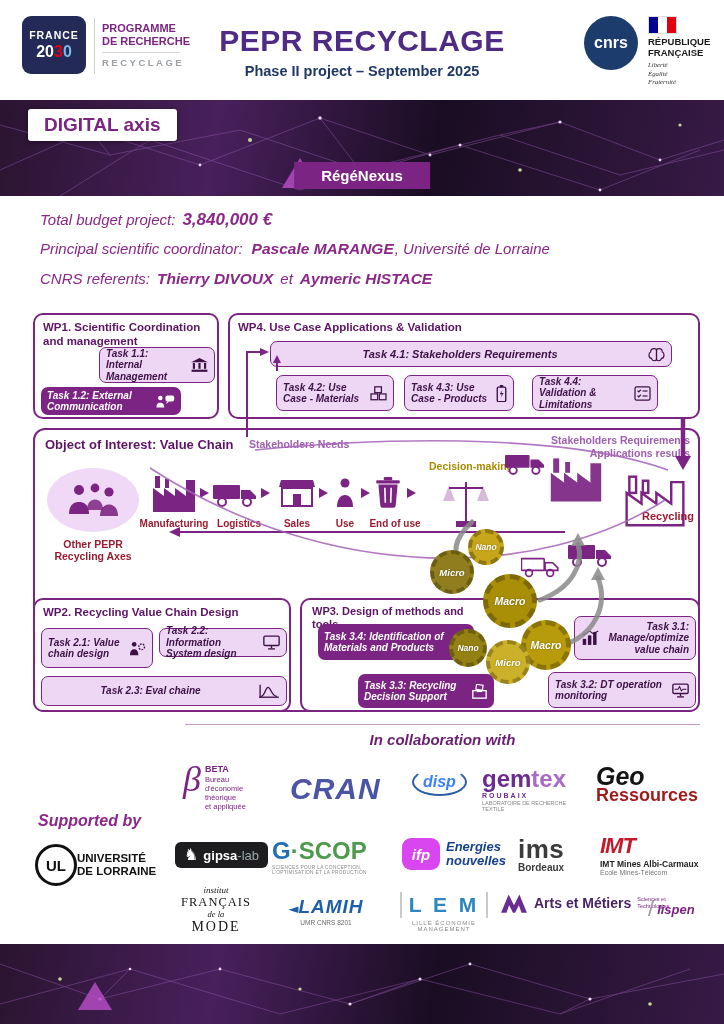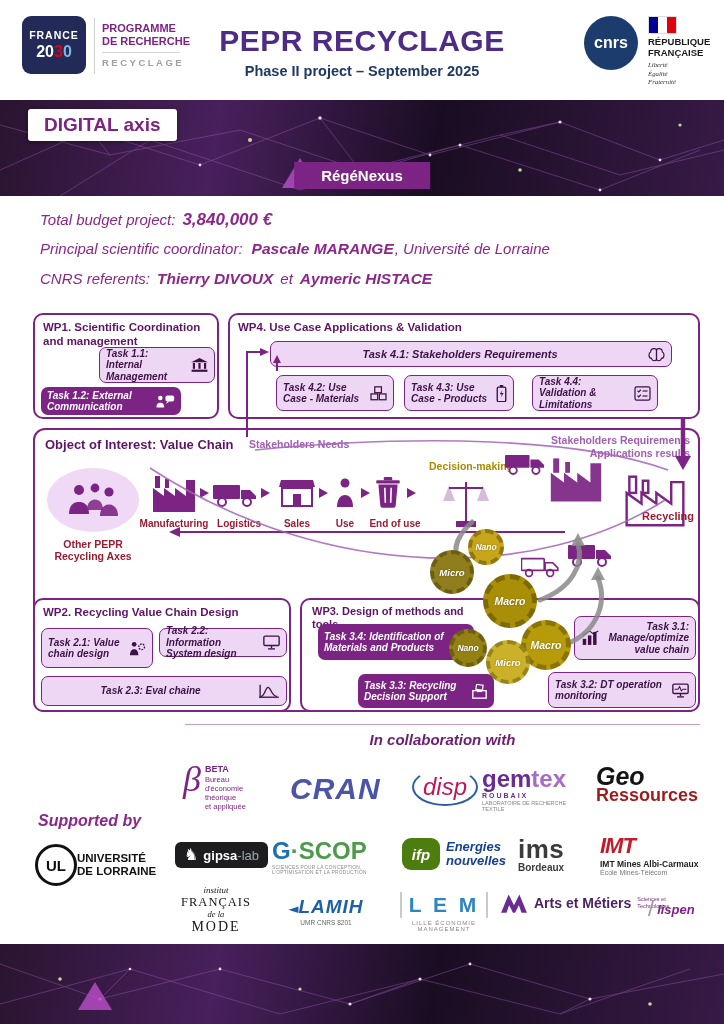--- a/index.html
+++ b/index.html
@@ -405,21 +405,21 @@
       <span class="pre" style="display:block;">Bureau
 d'économie
 théorique
 et appliquée</span>
     </span>
   </div>
   <div class="abs logo" style="left:290px;top:772px;">
     <span style="font-size:30px;font-weight:800;font-style:italic;letter-spacing:1px;color:#4C55A5;">CRAN</span>
   </div>
   <div class="abs logo" style="left:412px;top:768px;">
-    <span style="display:inline-block;font-size:24px;font-weight:400;font-style:italic;color:#be185d;border:2px solid #2B5FA3;border-top-color:transparent;border-radius:50%;padding:3px 9px;">disp</span>
+    <span style="display:inline-block;font-size:16px;font-weight:700;font-style:italic;color:#3b82f6;border:2px solid #2B5FA3;border-top-color:transparent;border-radius:50%;padding:3px 9px;">disp</span>
   </div>
   <div class="abs logo" style="left:482px;top:768px;width:106px;">
     <div style="line-height:.9;"><span style="font-size:24px;font-weight:800;color:#6A2C91;">gem</span><span style="font-size:24px;font-weight:800;color:#A96BC6;">tex</span></div>
     <div style="font-size:7px;font-weight:800;color:#6A2C91;letter-spacing:2px;margin-top:2px;">ROUBAIX</div>
     <div style="font-size:5.5px;color:#888;margin-top:1px;">LABORATOIRE DE RECHERCHE TEXTILE</div>
   </div>
   <div class="abs logo" style="left:596px;top:766px;width:108px;line-height:.85;">
     <div style="font-size:25px;font-weight:800;font-style:italic;color:#141414;">Geo</div>
     <div style="font-size:18px;font-weight:800;color:#9E1B1B;margin-top:1px;">Ressources</div>
   </div>
@@ -427,21 +427,21 @@
   <div class="abs logo" style="left:175px;top:842px;display:flex;align-items:center;gap:5px;background:#1d1d1f;border-radius:6px;padding:5px 9px;">
     <span style="font-family:'DejaVu Sans',sans-serif;color:#fff;font-size:16px;line-height:1;">♞</span>
     <span style="font-size:13px;color:#fff;"><b>gipsa</b><span style="color:#9aa;">-lab</span></span>
   </div>
   <div class="abs logo" style="left:272px;top:840px;width:112px;">
     <div style="line-height:.95;"><span style="font-size:24px;font-weight:800;color:#1F6FB2;">G</span><span style="font-size:24px;font-weight:800;color:#4C9A4C;">·SCOP</span></div>
     <div class="pre" style="font-size:4.8px;color:#888;margin-top:2px;letter-spacing:.3px;">SCIENCES POUR LA CONCEPTION,
 L'OPTIMISATION ET LA PRODUCTION</div>
   </div>
   <div class="abs logo" style="left:402px;top:838px;display:flex;align-items:center;gap:6px;">
-    <span style="display:flex;align-items:center;justify-content:center;width:38px;height:32px;background:#4d7c0f;border-radius:9px;color:#fff;font-style:italic;font-weight:800;font-size:15px;">ifp</span>
+    <span style="display:flex;align-items:center;justify-content:center;width:38px;height:32px;background:#d946ef;border-radius:9px;color:#fff;font-style:italic;font-weight:800;font-size:15px;">ifp</span>
     <span style="font-size:13px;font-weight:800;font-style:italic;color:#16418C;line-height:1.05;">
       <span style="display:block;">Energies</span>
       <span style="display:block;">nouvelles</span>
     </span>
   </div>
   <div class="abs logo" style="left:518px;top:838px;text-align:left;line-height:.9;">
     <div style="font-size:26px;font-weight:800;color:#3b3b3b;letter-spacing:.5px;">ims</div>
     <div style="font-size:10px;font-weight:700;color:#3b3b3b;margin-top:2px;">Bordeaux</div>
   </div>
   <div class="abs logo" style="left:600px;top:836px;width:112px;">

